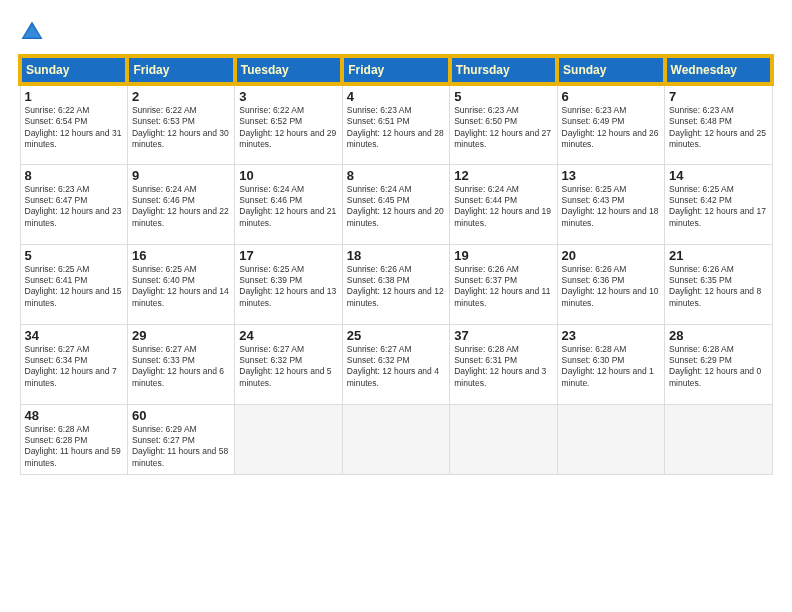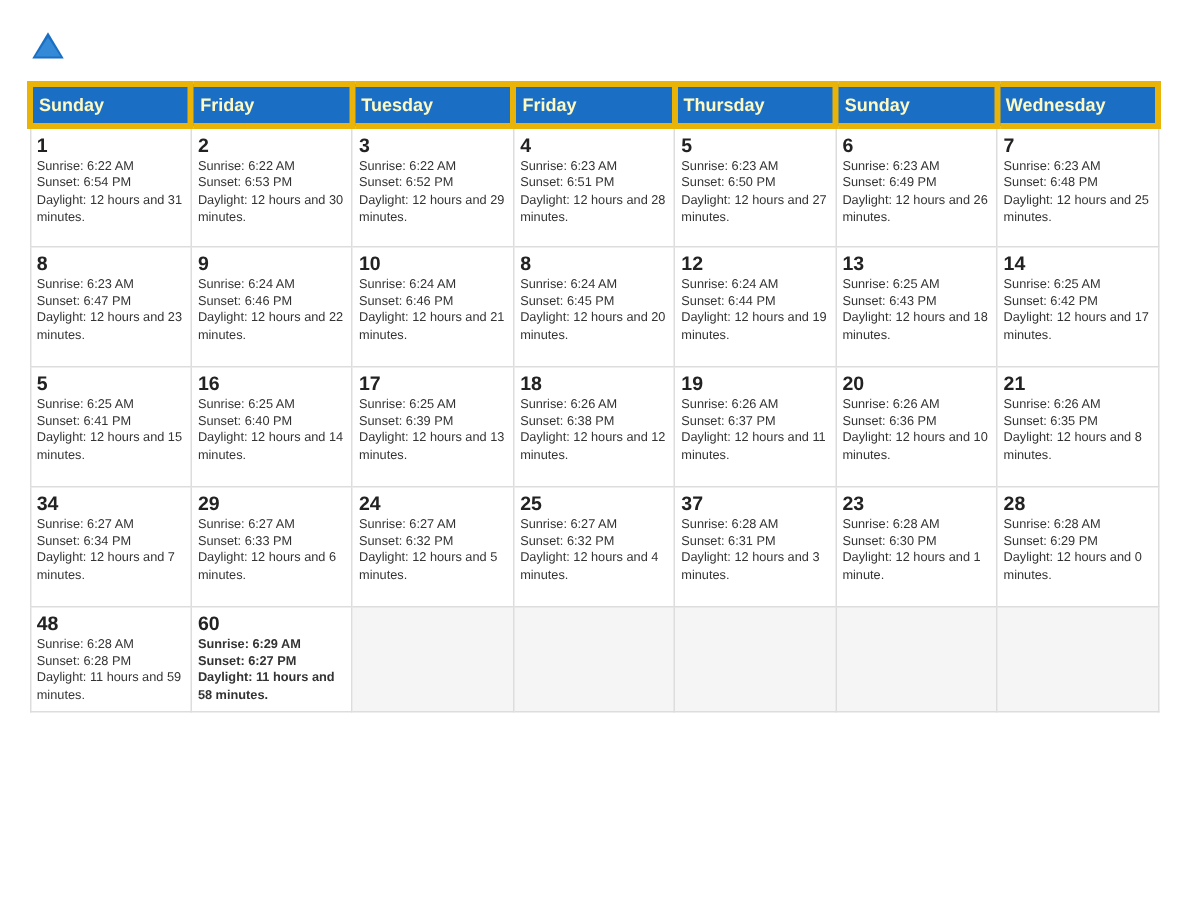--- a/index.html
+++ b/index.html
@@ -315,21 +315,21 @@
         </tr>
         <tr class="last-row">
           <td>
             <span class="day-num">48</span>
             <div class="day-info" style="white-space: pre-line;">Sunrise: 6:28 AM
 Sunset: 6:28 PM
 Daylight: 11 hours and 59 minutes.</div>
           </td>
           <td>
             <span class="day-num">60</span>
-            <div class="day-info" style="white-space: pre-line; font-weight: bold;">Sunrise: 6:29 AM
+            <div class="day-info" style="white-space: pre-line;">Sunrise: 6:29 AM
 Sunset: 6:27 PM
 Daylight: 11 hours and 58 minutes.</div>
           </td>
           <td class="empty"></td>
           <td class="empty"></td>
           <td class="empty"></td>
           <td class="empty"></td>
           <td class="empty"></td>
         </tr>
       </tbody>

